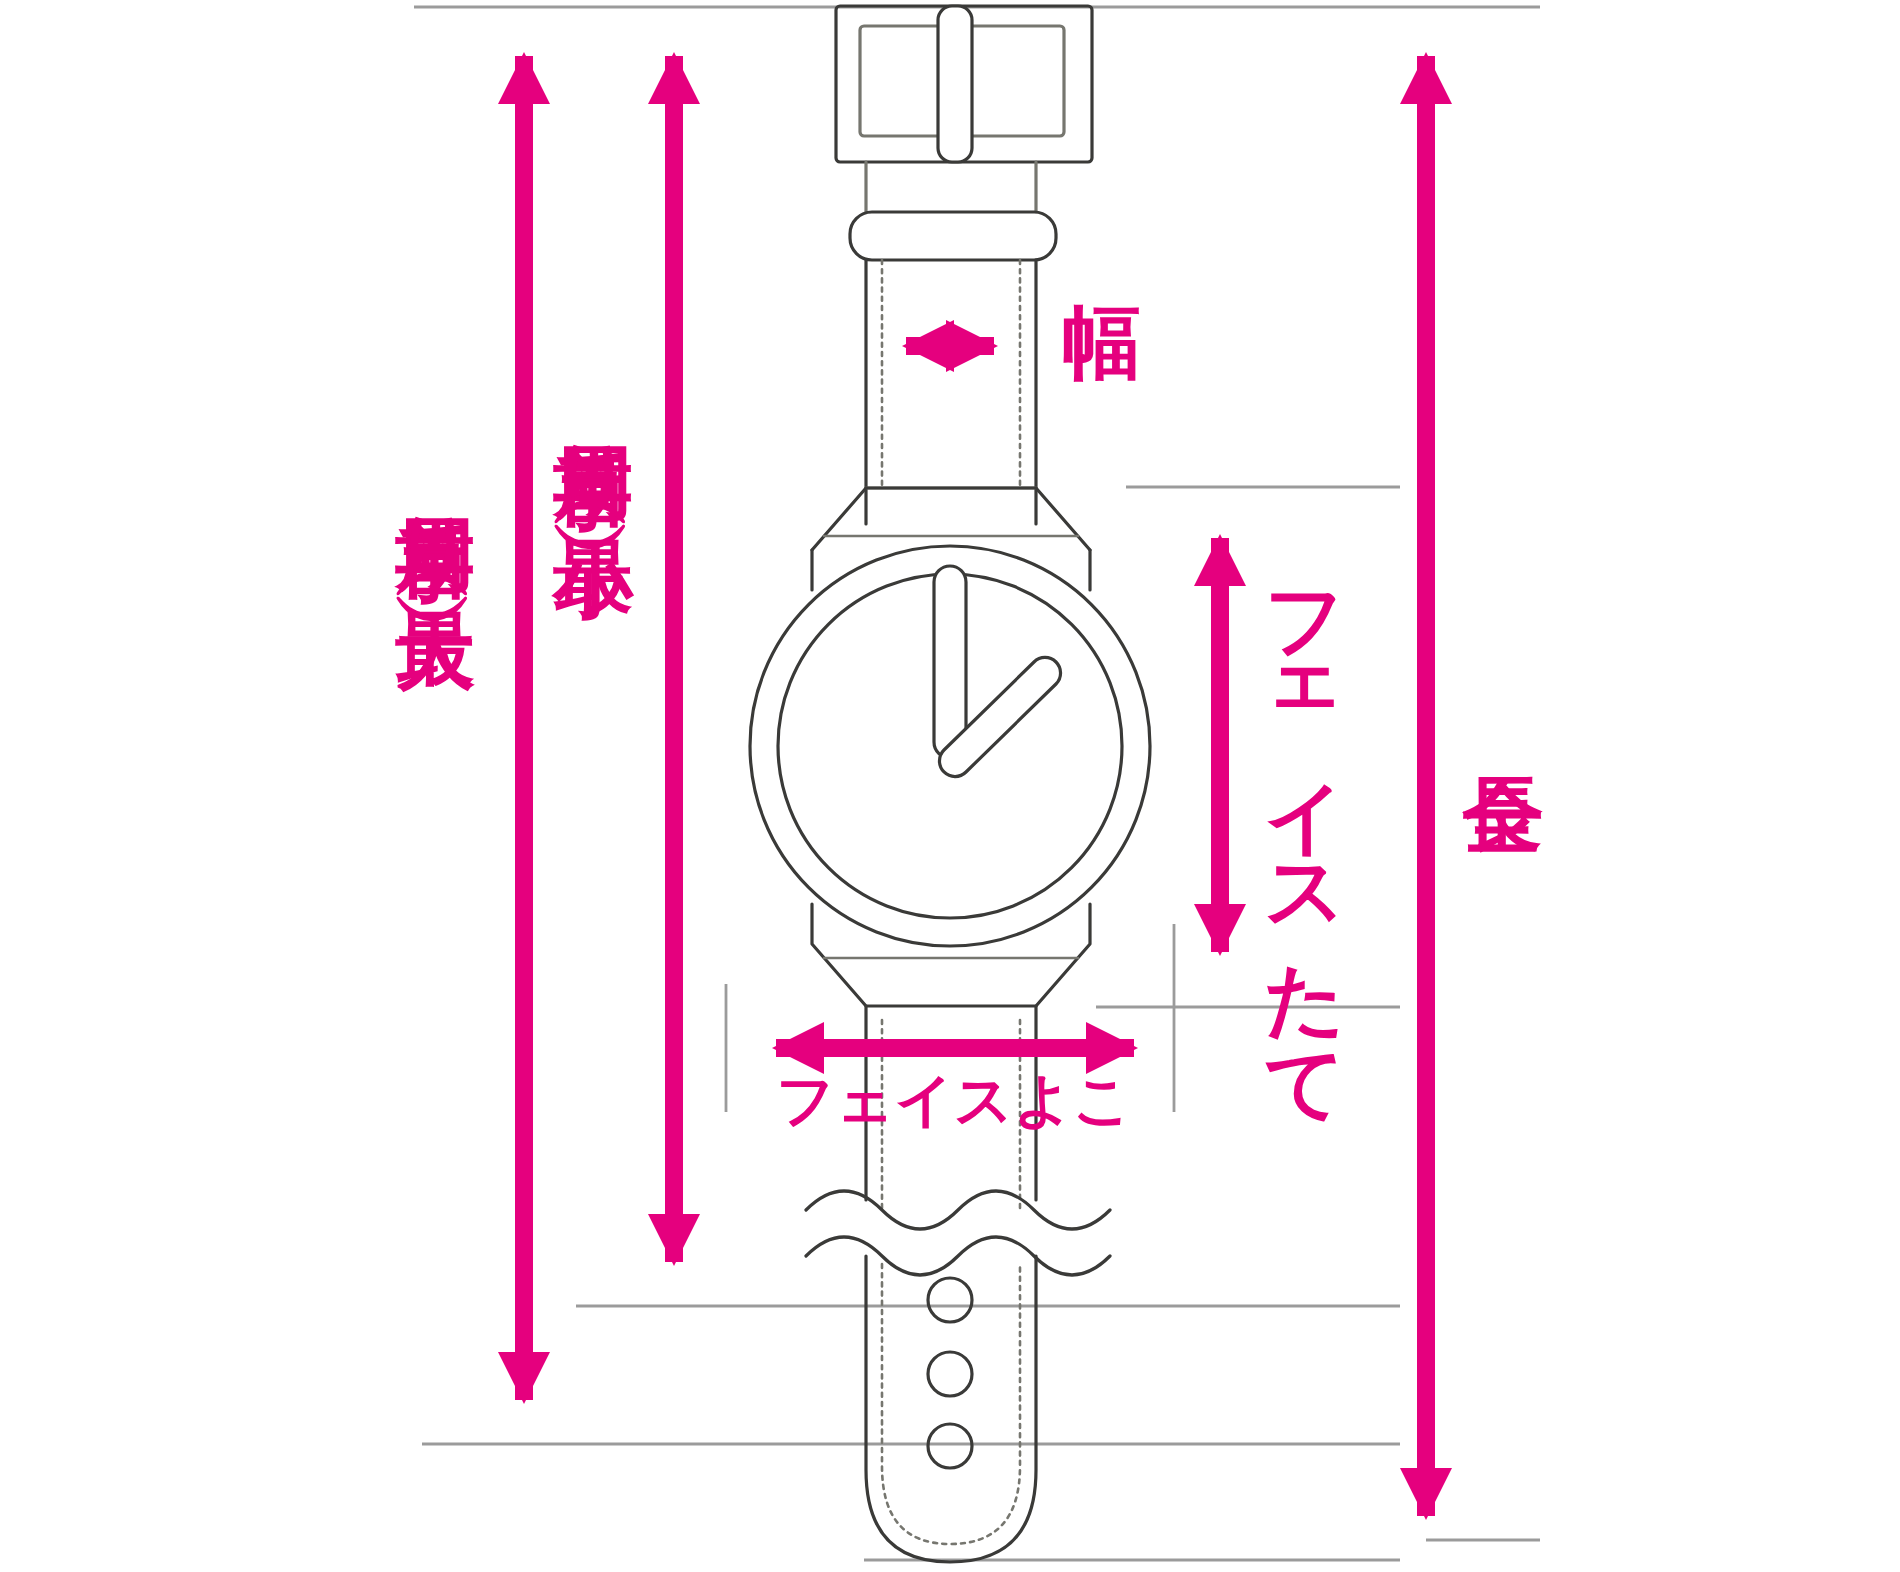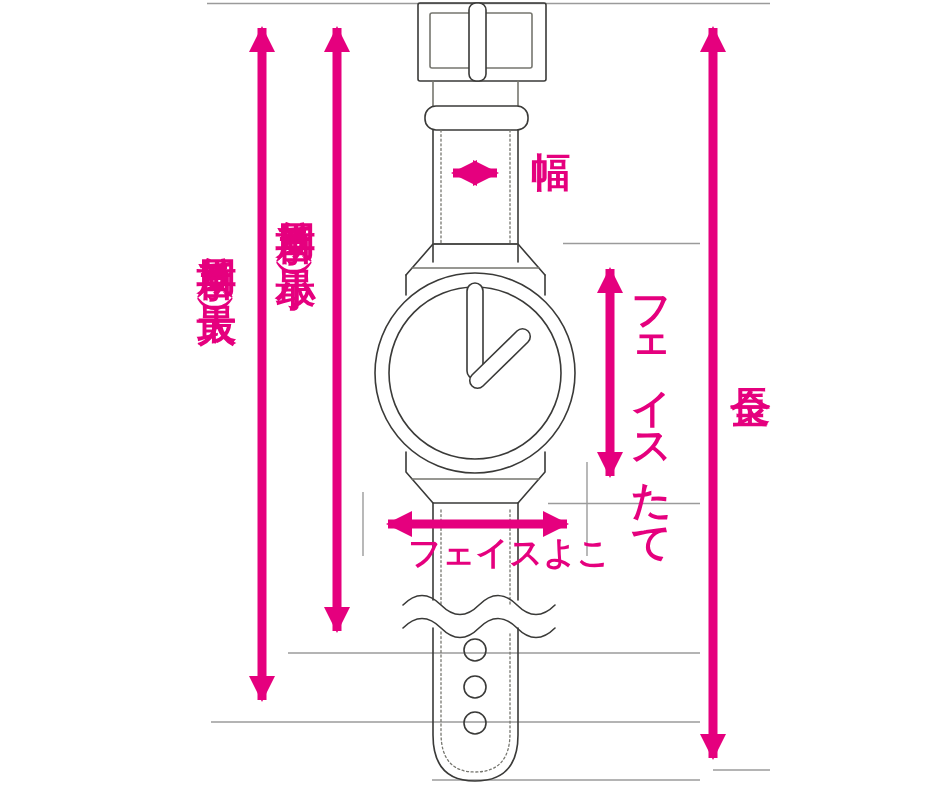--- a/index.html
+++ b/index.html
@@ -55,23 +55,23 @@
     left: 632px;
     top: 270px;
     font-size: 40px;
   }
   .label-width {
     left: 531px;
     top: 152px;
     font-size: 40px;
   }
   .label-face-width {
-    left: 408px;
+    left: 388px;
     top: 536px;
-    font-size: 33px;
+    font-size: 29px;
   }
 </style>
 </head>
 <body>
 
 <div id="diagram-root">
 
   <svg id="diagram-svg" viewBox="0 0 950 786" xmlns="http://www.w3.org/2000/svg">
     <defs>
       <marker id="arrowUp" markerWidth="9" markerHeight="9" refX="4.5" refY="8.4" orient="auto-start-reverse" markerUnits="userSpaceOnUse">

